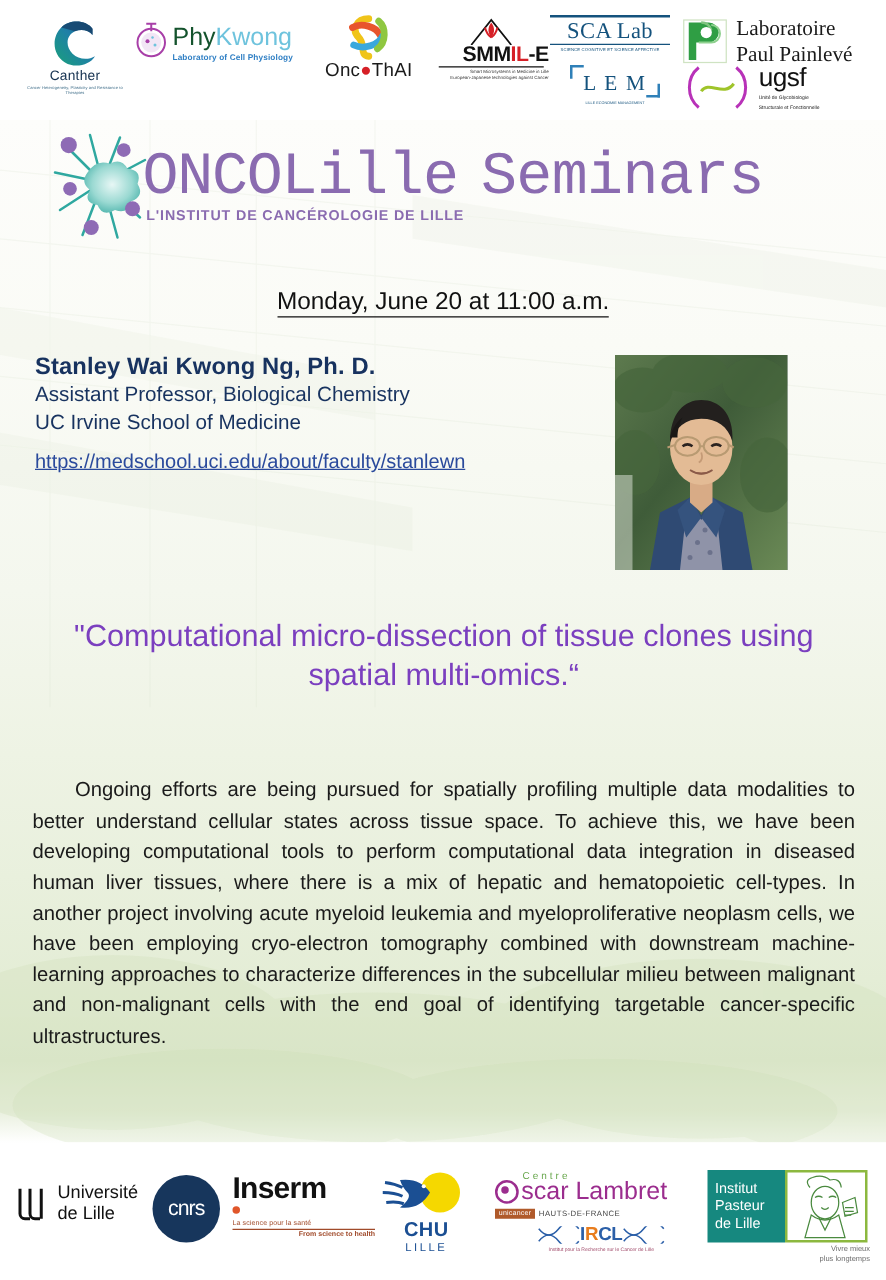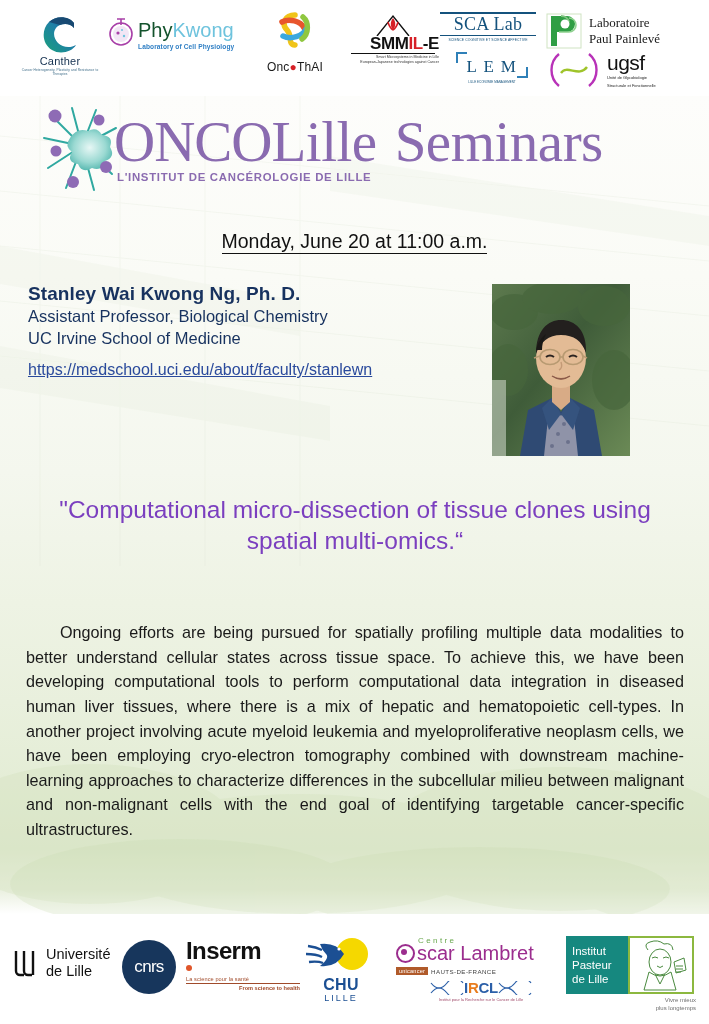--- a/index.html
+++ b/index.html
@@ -52,21 +52,21 @@
   .cell { color: #6ec3dd; }
   .phycell-tag {
     font-size: 6.6px; font-weight: bold; color: #2f7fc4;
     margin-top: 3px; letter-spacing: .1px;
   }
 
   
   .oncothai { left: 247px; top: 12px; width: 96px; text-align:center;}
   .oncothai-mark { height: 36px; margin: 0 auto; width: 44px;}
   .oncothai-word {
-    font-size: 12px; color: #1a1a1a; margin-top: 12px;
+    font-size: 15px; color: #1a1a1a; margin-top: 0;
     font-family: "Liberation Sans", sans-serif; letter-spacing: .2px;
   }
   .oncothai-dot { color: #d62027; }
 
   
   .smmile { left: 347px; top: 14px; width: 92px; text-align:right; }
   .smmile-peak { height: 22px; position: relative; }
   .smmile-word {
     font-size: 17px; font-weight: bold; color: #111; letter-spacing: -0.4px;
     margin-top: -1px; line-height: 1;
@@ -96,21 +96,21 @@
   .corner { position:absolute; width:9px; height:9px; border-color:#2f80b8;}
   .corner.tl { left:4px; top:0; border-left:2px solid #2f80b8; border-top:2px solid #2f80b8;}
   .corner.br { right:4px; bottom:6px; border-right:2px solid #2f80b8; border-bottom:2px solid #2f80b8;}
 
   
   .painleve { left: 545px; top: 12px; width: 160px; }
   .painleve-row { display:flex; align-items:center; }
   .painleve-mark { width: 38px; height: 38px; }
   .painleve-txt {
     margin-left: 6px; font-family: "Liberation Serif", serif;
-    font-size: 13px; color: #1a1a1a; line-height: 1.25;
+    font-size: 17px; color: #1a1a1a; line-height: 1.25;
   }
 
   
   .ugsf { left: 545px; top: 52px; width: 162px; }
   .ugsf-row { display:flex; align-items:center; }
   .ugsf-mark { width: 58px; height: 36px; }
   .ugsf-txt { margin-left: 4px; }
   .ugsf-word {
     font-size: 21px; color: #111; line-height: 1;
     font-family: "Liberation Sans", sans-serif; letter-spacing: -0.5px;
@@ -151,22 +151,22 @@
 
   
   .oncolille-header {
     position: absolute; left: 36px; top: 8px;
     width: 640px; height: 96px;
   }
   .ol-row { display: flex; align-items: center; }
   .ol-star { width: 82px; height: 88px; flex: 0 0 82px; margin-right: -4px;}
   .ol-text { position: relative; }
   .ol-main {
-    font-size: 57px; line-height: 1;
-    font-family: Liberation Serif, serif;
+    font-size: 48px; line-height: 1;
+    font-family: Liberation Mono, monospace;
     white-space: nowrap;
   }
   .ol-onco { color: #8a6bb0; letter-spacing: -1px; }
   .ol-lille { color: #8a6bb0; letter-spacing: -0.5px; }
   .ol-seminars { color: #8a6bb0; margin-left: 18px; letter-spacing:-0.5px;}
   .ol-tagline {
     font-size: 11.4px; color: #8a6bb0; letter-spacing: .7px;
     margin-top: 1px; margin-left: 3px; font-weight: bold;
     white-space: nowrap;
   }

